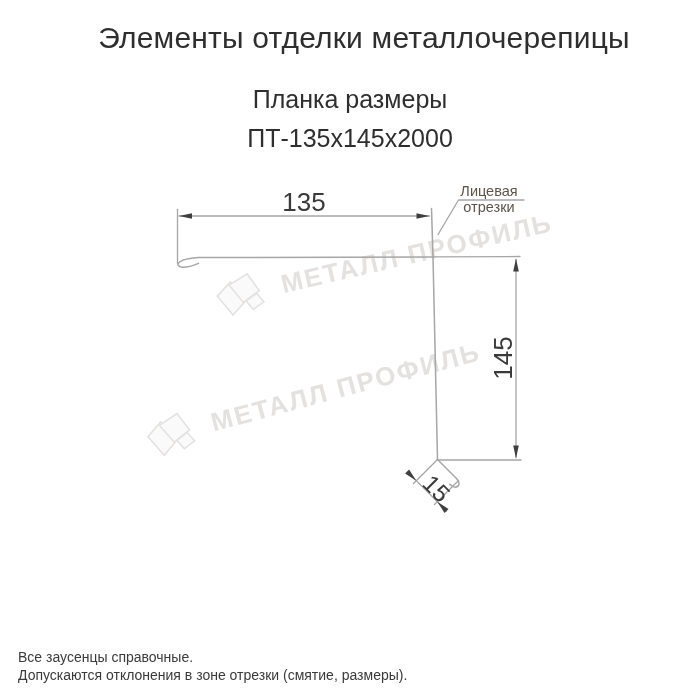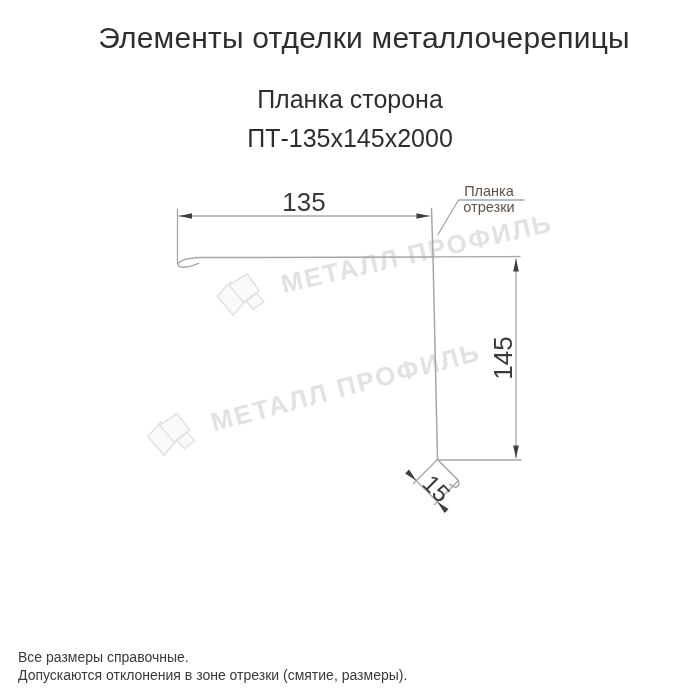--- a/index.html
+++ b/index.html
@@ -60,21 +60,21 @@
     font-size:14px;line-height:17.5px;color:var(--dim_text);
   }
 </style>
 </head>
 <body>
 
 <div class="page">
 
   <h1 class="title">Элементы отделки металлочерепицы</h1>
 
-  <div class="subtitle sub-name">Планка сторона</div>
+  <div class="subtitle sub-name">Планка размеры</div>
   <div class="subtitle sub-sku">ПТ-135х145х2000</div>
 
   <div class="wm wm1">
     <svg class="wm-logo" width="62" height="46" viewBox="0 0 62 46" aria-hidden="true">
       <path d="M6 20 L22 9 L34 30 L17 42 Z"></path>
       <path d="M20 12 L40 5 L48 24 L30 32 Z"></path>
       <path d="M33 31 L45 26 L50 36 L38 41 Z"></path>
     </svg>
     <span class="wm-text">МЕТАЛЛ ПРОФИЛЬ</span>
   </div>
@@ -118,22 +118,22 @@
       <line class="dline" x1="408.5" y1="472.9" x2="446.6" y2="511"></line>
       <polygon class="arr" points="416.3,480.7 409.1,469.5 405.1,473.5"></polygon>
       <polygon class="arr" points="437.3,501.7 448.5,508.9 444.5,512.9"></polygon>
       <text class="dim-text-small" transform="translate(430.5 494.5) rotate(45)" x="0" y="0" text-anchor="middle">15</text>
     </g>
 
     <path class="dline" d="M 438 234.5 L 458.5 200 L 524 200"></path>
   </svg>
 
   <div class="leader-label">
-    <span>Планка</span>
+    <span>Лицевая</span>
     <span>отрезки</span>
   </div>
 
   <div class="footer">
-    <div>Все размеры справочные.</div>
+    <div>Все заусенцы справочные.</div>
     <div>Допускаются отклонения в зоне отрезки (смятие, размеры).</div>
   </div>
 
 </div>
 
 </body></html>

